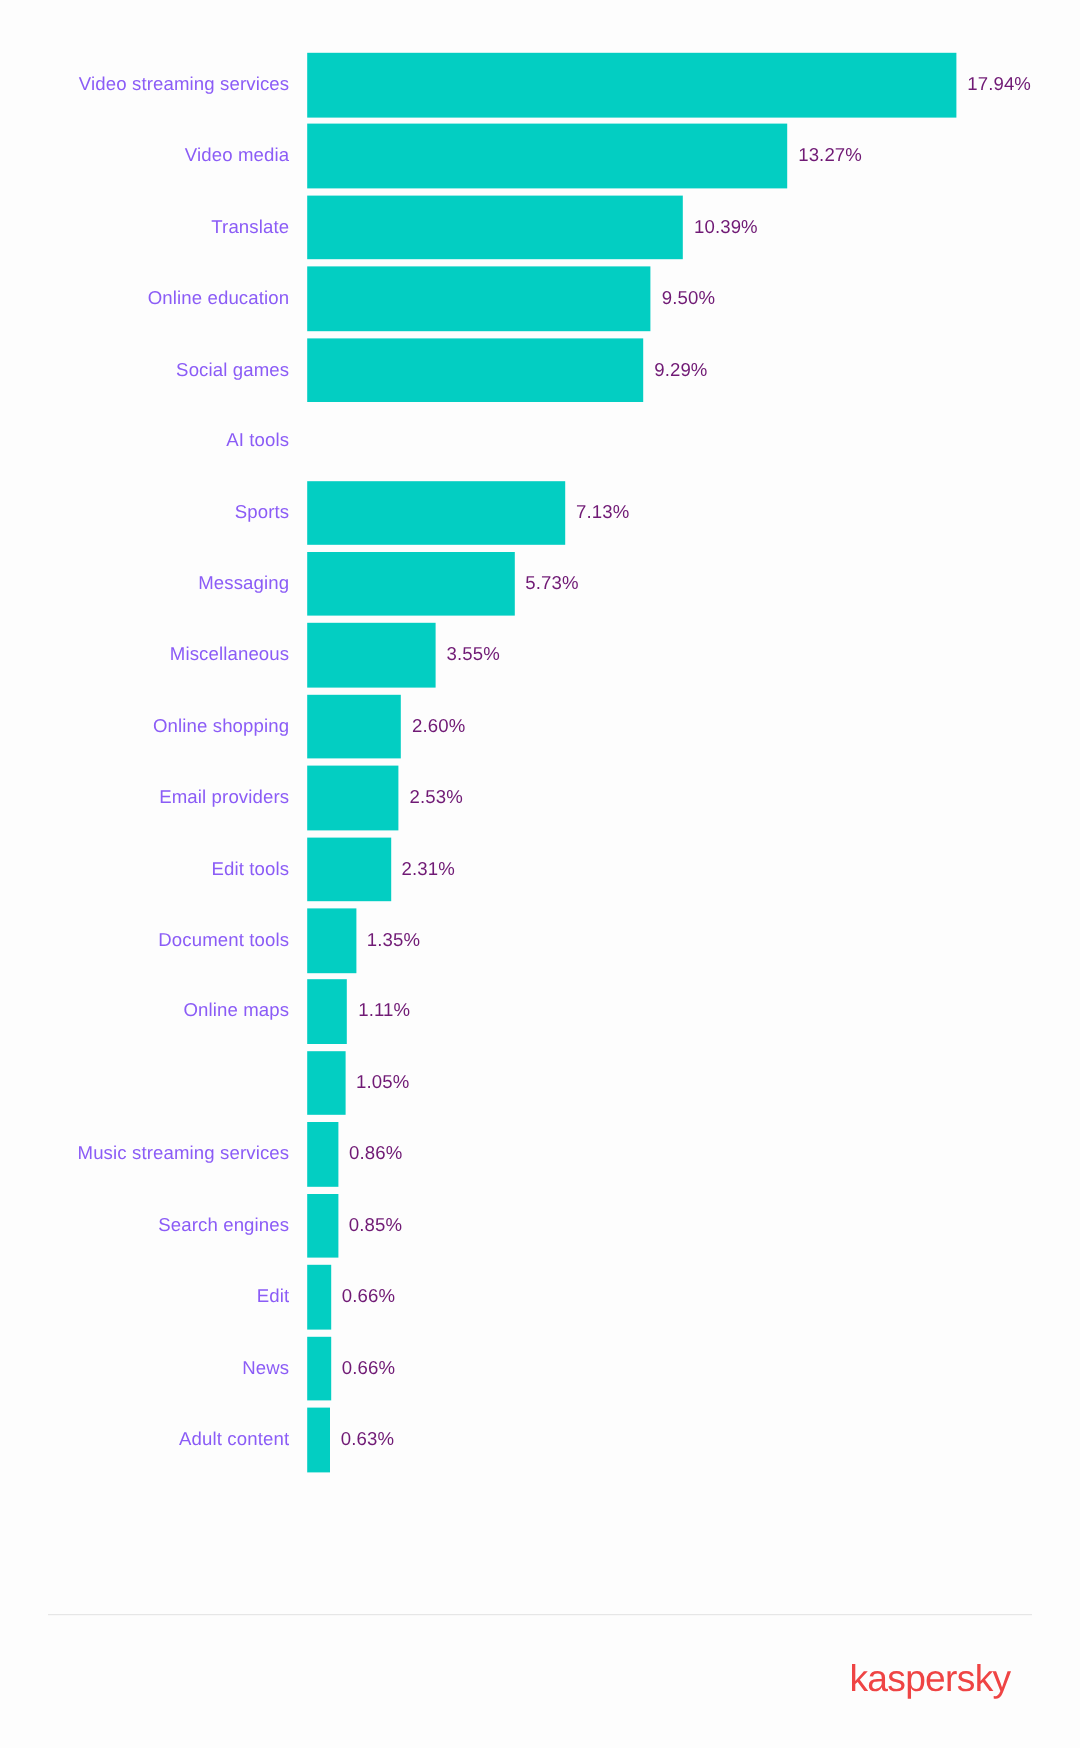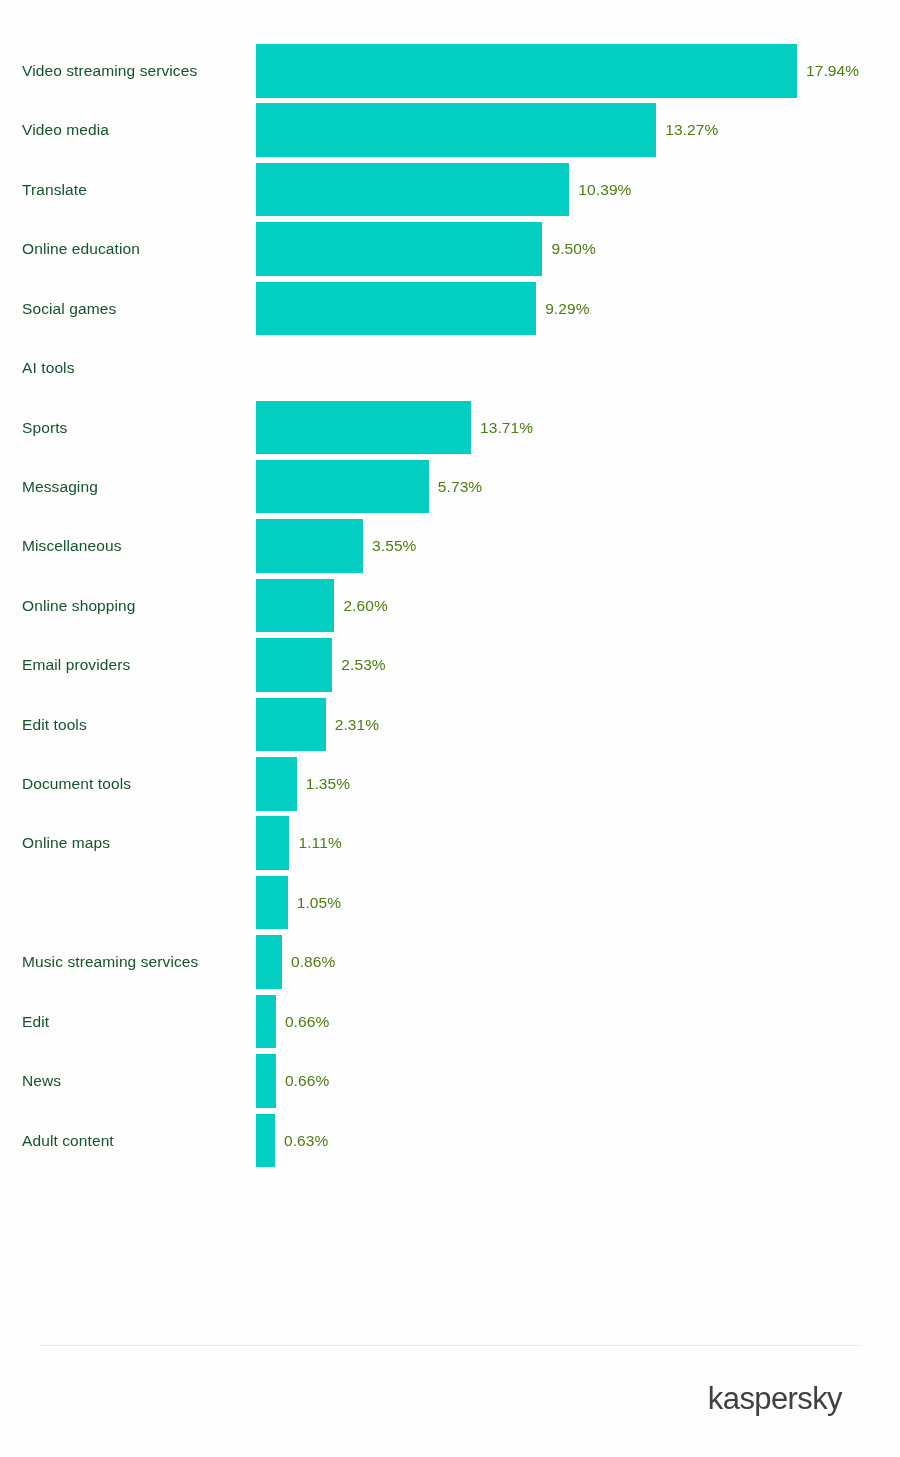--- a/index.html
+++ b/index.html
@@ -37,46 +37,46 @@
     box-sizing: border-box;
   }
 
   .cat-label {
     position: absolute;
     left: 0;
     top: 0;
     width: 241px;
     height: 53.5px;
     line-height: 53.5px;
-    color: #14532d;
+    text-align: right;
+    color: #8b5cf6;
     font-size: 15.5px;
     letter-spacing: 0.1px;
     white-space: nowrap;
     overflow: hidden;
-    padding-left: 22px;
   }
 
   .bar-wrap {
     position: absolute;
     left: 256px;
     top: 0;
     height: 53.5px;
     display: flex;
     align-items: center;
   }
 
   .bar {
     height: 53.5px;
     background: #03cec2;
     flex: 0 0 auto;
   }
 
   .val-label {
     margin-left: 9px;
-    color: #4d7c0f;
+    color: #701a75;
     font-size: 15.5px;
     letter-spacing: 0.1px;
     white-space: nowrap;
     line-height: 53.5px;
   }
 
   
   #footer-rule {
     position: absolute;
     left: 40px;
@@ -139,21 +139,21 @@
           <div class="val-label">9.29%</div>
         </div>
       </div>
       <div class="bar-row">
         <div class="cat-label">AI tools</div>
       </div>
       <div class="bar-row">
         <div class="cat-label">Sports</div>
         <div class="bar-wrap">
           <div class="bar" style="width: 215.013px; background: rgb(3, 206, 194);"></div>
-          <div class="val-label">13.71%</div>
+          <div class="val-label">7.13%</div>
         </div>
       </div>
       <div class="bar-row">
         <div class="cat-label">Messaging</div>
         <div class="bar-wrap">
           <div class="bar" style="width: 172.794px; background: rgb(3, 206, 194);"></div>
           <div class="val-label">5.73%</div>
         </div>
       </div>
       <div class="bar-row">
@@ -205,20 +205,27 @@
         </div>
       </div>
       <div class="bar-row">
         <div class="cat-label">Music streaming services</div>
         <div class="bar-wrap">
           <div class="bar" style="width: 25.9342px; background: rgb(3, 206, 194);"></div>
           <div class="val-label">0.86%</div>
         </div>
       </div>
       <div class="bar-row">
+        <div class="cat-label">Search engines</div>
+        <div class="bar-wrap">
+          <div class="bar" style="width: 25.6327px; background: rgb(3, 206, 194);"></div>
+          <div class="val-label">0.85%</div>
+        </div>
+      </div>
+      <div class="bar-row">
         <div class="cat-label">Edit</div>
         <div class="bar-wrap">
           <div class="bar" style="width: 19.903px; background: rgb(3, 206, 194);"></div>
           <div class="val-label">0.66%</div>
         </div>
       </div>
       <div class="bar-row">
         <div class="cat-label">News</div>
         <div class="bar-wrap">
           <div class="bar" style="width: 19.903px; background: rgb(3, 206, 194);"></div>
@@ -229,15 +236,15 @@
         <div class="cat-label">Adult content</div>
         <div class="bar-wrap">
           <div class="bar" style="width: 18.9983px; background: rgb(3, 206, 194);"></div>
           <div class="val-label">0.63%</div>
         </div>
       </div>
     </div>
 
   <div id="footer-rule" style="background: rgb(230, 230, 230);"></div>
 
-  <div id="brand-logo" style="color: #404040;">kaspersky</div>
+  <div id="brand-logo" style="color: #ef4444;">kaspersky</div>
 
 </div>
 
 </body></html>

